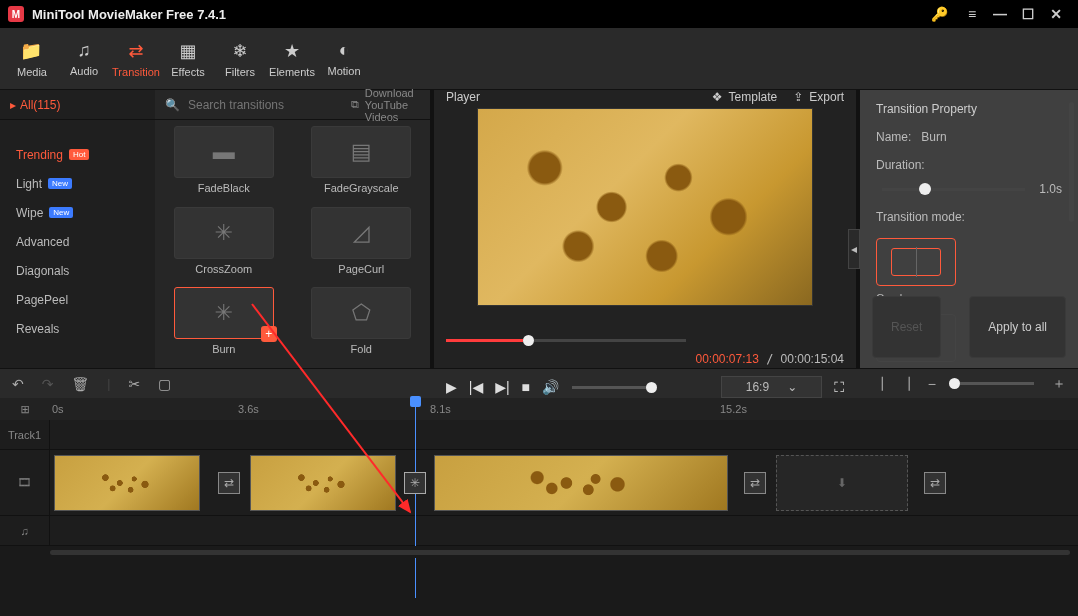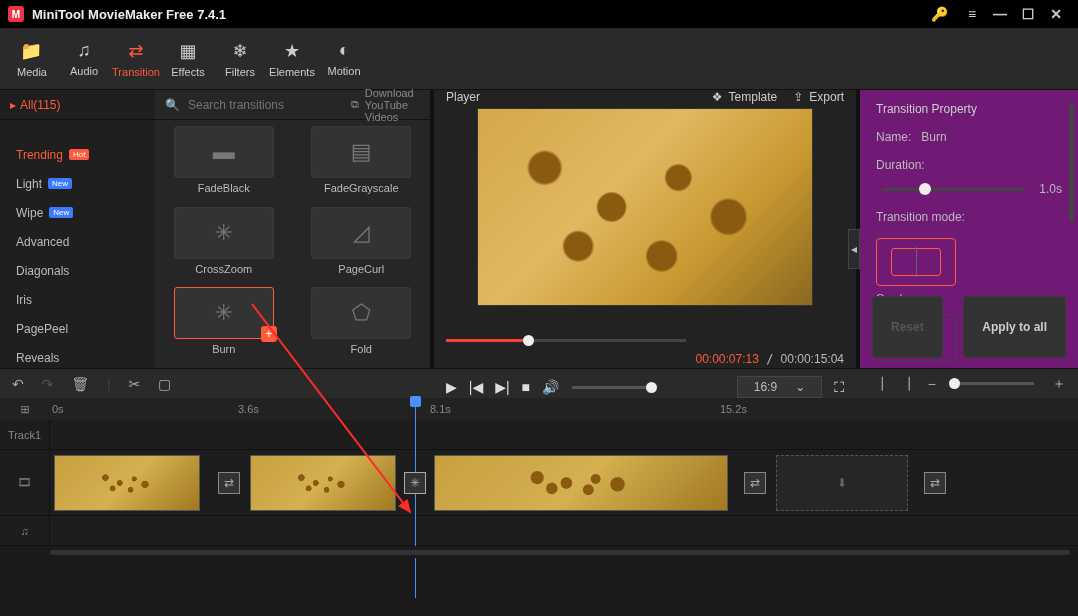--- a/index.html
+++ b/index.html
@@ -59,35 +59,35 @@
 .progressrow { padding:4px 12px; display:flex; align-items:center; gap:10px; }
 .progtrack { flex:1; height:3px; background:#444; position:relative; }
 .progfill { position:absolute; left:0; top:0; height:100%; width:32%; background:#ff3c3c; }
 .proghandle { position:absolute; left:32%; top:-4px; width:11px; height:11px; background:#eee; border-radius:50%; }
 .tcode { font-family:monospace; font-size:12px;margin-top:38px; }
 .tcode .cur { color:#ff5a3c; }
 .controlsrow { padding:6px 12px 10px; display:flex; align-items:center; gap:12px; }
 .ctrlbtn { cursor:pointer; color:#ddd; font-size:14px; }
 .volslider { width:80px; height:3px; background:#555; position:relative; }
 .volslider::after { content:""; position:absolute; right:-5px; top:-4px; width:11px; height:11px; background:#eee; border-radius:50%; }
-.aspect { margin-left:auto; background:#333; border:1px solid #444; padding:3px 16px; display:flex; align-items:center; gap:18px; cursor:pointer; }
+.aspect { margin-left:auto; background:#333; border:1px solid #444; padding:3px 24px; display:flex; align-items:center; gap:18px; cursor:pointer; }
 .sidehandle { position:absolute; right:-4px; top:50%; width:12px; height:40px; background:#2a2a2a; border:1px solid #444; display:flex; align-items:center; justify-content:center; cursor:pointer; }
-.propcol { flex:1; background:#701a75; padding:12px 16px; position:relative; }
+.propcol { flex:1; background:#404040; padding:12px 16px; position:relative; }
 .propcol .hdr { font-size:12px; color:#ccc; margin-bottom:14px; }
 .proprow { display:flex; gap:10px; margin-bottom:14px; font-size:12px; color:#bbb; }
 .durslider { flex:1; height:3px; background:#444; position:relative; margin:0 6px; }
 .durhandle { position:absolute; left:26%; top:-5px; width:12px; height:12px; background:#eee; border-radius:50%; }
 .modebox { width:80px; height:48px; border:1px solid #444; border-radius:4px; display:flex; align-items:center; justify-content:center; margin-bottom:6px; cursor:pointer; }
 .modebox.sel { border-color:#ff5a3c; }
 .modebox .pic { width:50px; height:28px; border:1px solid #666; border-radius:3px; position:relative; }
 .modebox.sel .pic { border-color:#ff5a3c; }
 .modebox .pic::after { content:""; position:absolute; left:50%; top:-2px; bottom:-2px; width:1px; background:#666; }
 .modelabel { font-size:11px; text-align:left; margin-bottom:10px; width:80px; }
 .propfoot { position:absolute; bottom:10px; left:12px; right:12px; display:flex; justify-content:space-between; }
-.footbtn { background:#333; border:1px solid #3a3a3a; padding:23px 18px; cursor:pointer; color:#ccc; border-radius:4px;font-weight:bold; }
+.footbtn { background:#333; border:1px solid #3a3a3a; padding:23px 18px; cursor:pointer; color:#ccc; border-radius:4px; }
 .footbtn.disabled { color:#555; }
 .propscroll { position:absolute; right:4px; top:12px; width:5px; height:120px; background:#444; border-radius:3px; }
 
 .tltools { height:30px; background:#2a2a2a; display:flex; align-items:center; padding:0 12px; gap:18px; border-top:1px solid #111; }
 .tltool { cursor:pointer; color:#aaa; font-size:14px; }
 .tltools .spacer { flex:1; }
 .zoomslider { width:80px; height:3px; background:#555; position:relative; }
 .zoomslider::before { content:""; position:absolute; left:-5px; top:-4px; width:11px; height:11px; background:#eee; border-radius:50%; }
 .tlruler { height:22px; background:#222; display:flex; align-items:center; position:relative; padding-left:50px; color:#888; font-size:11px; }
 .tlruler .mark { position:absolute; }
@@ -169,23 +169,20 @@
           <span>Wipe</span>
           <span class="badge new">New</span>
         </div>
         <div class="catitem">
           <span>Advanced</span>
         </div>
         <div class="catitem">
           <span>Diagonals</span>
         </div>
         <div class="catitem">
-          <span>Iris</span>
-        </div>
-        <div class="catitem">
           <span>PagePeel</span>
         </div>
         <div class="catitem">
           <span>Reveals</span>
         </div>
       </div>
   </div>
 
   <div class="midcol">
     <div class="midtop">

